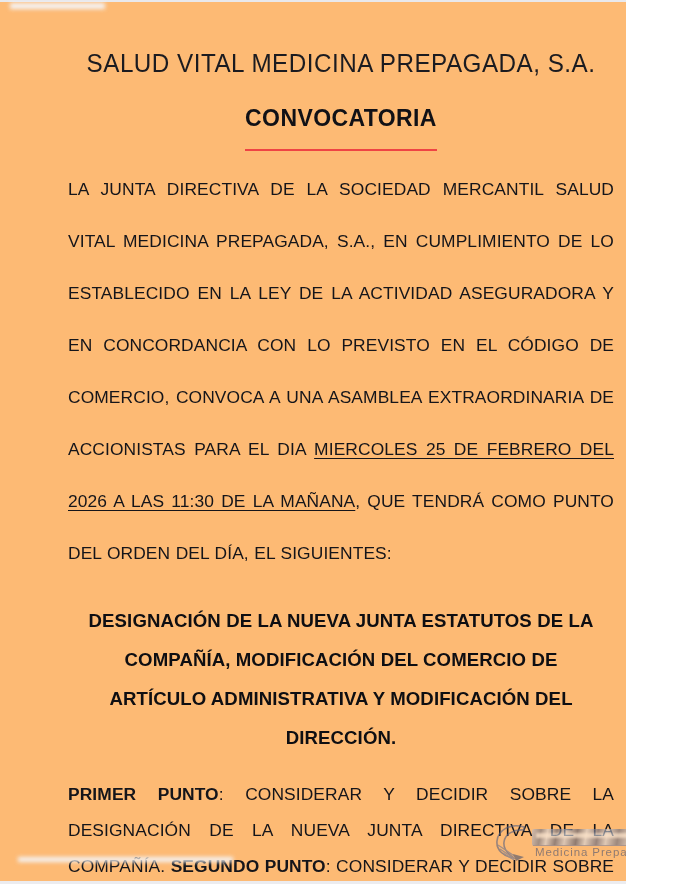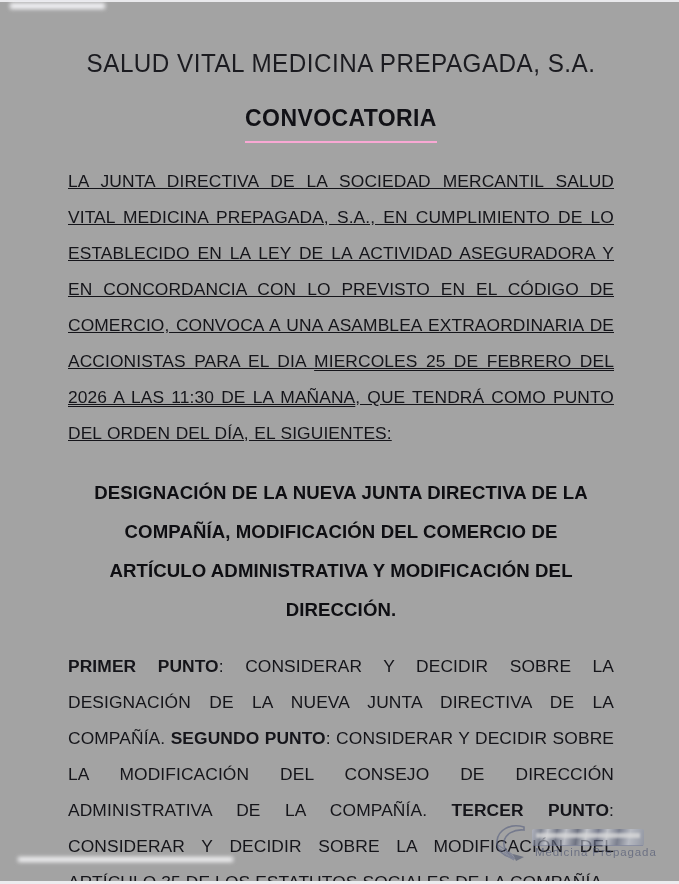--- a/index.html
+++ b/index.html
@@ -5,23 +5,23 @@
   html, body {
     margin: 0;
     padding: 0;
     background: #ffffff;
   }
   body {
     font-family: "Liberation Sans", sans-serif;
   }
   .page {
     position: relative;
-    width: 679px;
+    width: 626px;
     height: 884px;
-    background: #a3a3a3;
+    background: #fdba74;
     overflow: hidden;
     box-sizing: border-box;
   }
   
   .scan-band-top {
     position: absolute;
     top: 0; left: 0;
     width: 679px; height: 2px;
     background: #e9e9ec;
   }
@@ -69,34 +69,33 @@
   
   .doc-heading {
     text-align: center;
     font-size: 23px;
     font-weight: bold;
     color: #111116;
     margin-top: 27px;
     letter-spacing: 0.4px;
   }
   .doc-heading span {
-    border-bottom: 2px solid #f9a8d4;
-    padding-bottom: 10px;
+    border-bottom: 2px solid #ef4444;
+    padding-bottom: 18px;
   }
 
   
   .body-para {
     text-align: justify;
     text-align-last: left;
     font-size: 17.4px;
-    line-height: 36px;
+    line-height: 52px;
     color: #15151a;
     letter-spacing: 0.1px;
     word-spacing: 0.5px;
-    text-decoration: underline;
   }
   .body-para.first { margin-top: 31px; }
 
   .u { text-decoration: underline; text-underline-offset: 3px; }
   .bu {
     font-weight: bold;
     text-underline-offset: 3px;
   }
 
   
@@ -184,21 +183,21 @@
 
     <div class="company-title">SALUD VITAL MEDICINA PREPAGADA, S.A.</div>
 
     <div class="doc-heading">
       <span>CONVOCATORIA</span>
     </div>
 
     <p class="body-para first"><span>LA JUNTA DIRECTIVA DE LA SOCIEDAD MERCANTIL SALUD VITAL MEDICINA PREPAGADA, S.A., EN CUMPLIMIENTO DE LO ESTABLECIDO EN LA LEY DE LA ACTIVIDAD ASEGURADORA Y EN CONCORDANCIA CON LO PREVISTO EN EL CÓDIGO DE COMERCIO, CONVOCA A UNA ASAMBLEA EXTRAORDINARIA DE ACCIONISTAS PARA EL DIA </span><span class="u">MIERCOLES 25 DE FEBRERO DEL 2026 A LAS 11:30 DE LA MAÑANA</span><span>, QUE TENDRÁ COMO PUNTO DEL ORDEN DEL DÍA, EL SIGUIENTES:</span></p>
 
     <div class="agenda-block">
-      <span class="agenda-line">DESIGNACIÓN DE LA NUEVA JUNTA DIRECTIVA DE LA</span>
+      <span class="agenda-line">DESIGNACIÓN DE LA NUEVA JUNTA ESTATUTOS DE LA</span>
       <span class="agenda-line">COMPAÑÍA,  MODIFICACIÓN DEL COMERCIO DE</span>
       <span class="agenda-line">ARTÍCULO ADMINISTRATIVA Y MODIFICACIÓN DEL</span>
       <span class="agenda-line">DIRECCIÓN.</span>
     </div>
 
     <p class="points-para"><span class="bu">PRIMER PUNTO</span><span>: CONSIDERAR Y DECIDIR SOBRE LA DESIGNACIÓN DE LA NUEVA JUNTA DIRECTIVA DE LA COMPAÑÍA. </span><span class="bu">SEGUNDO PUNTO</span><span>: CONSIDERAR Y DECIDIR SOBRE LA MODIFICACIÓN DEL CONSEJO DE DIRECCIÓN ADMINISTRATIVA DE LA COMPAÑÍA. </span><span class="bu">TERCER PUNTO</span><span>: CONSIDERAR Y DECIDIR SOBRE LA MODIFICACIÓN DEL ARTÍCULO 35 DE LOS ESTATUTOS SOCIALES DE LA COMPAÑÍA.</span></p>
 
   </div>
 
   <div class="logo-wrap">

